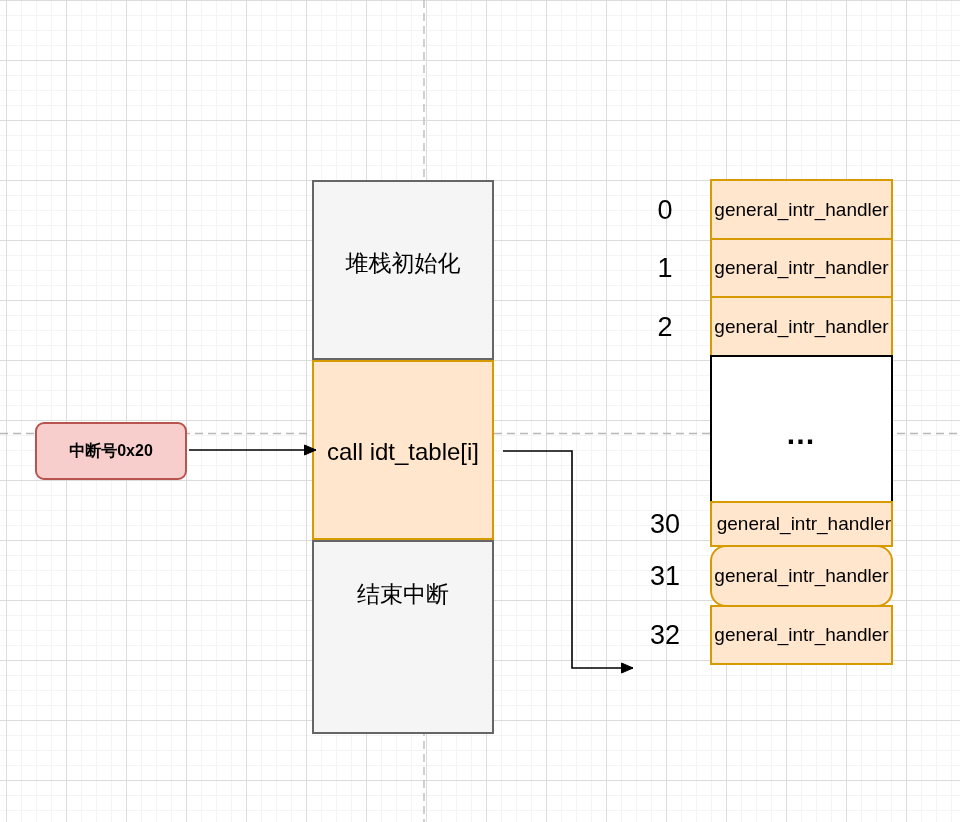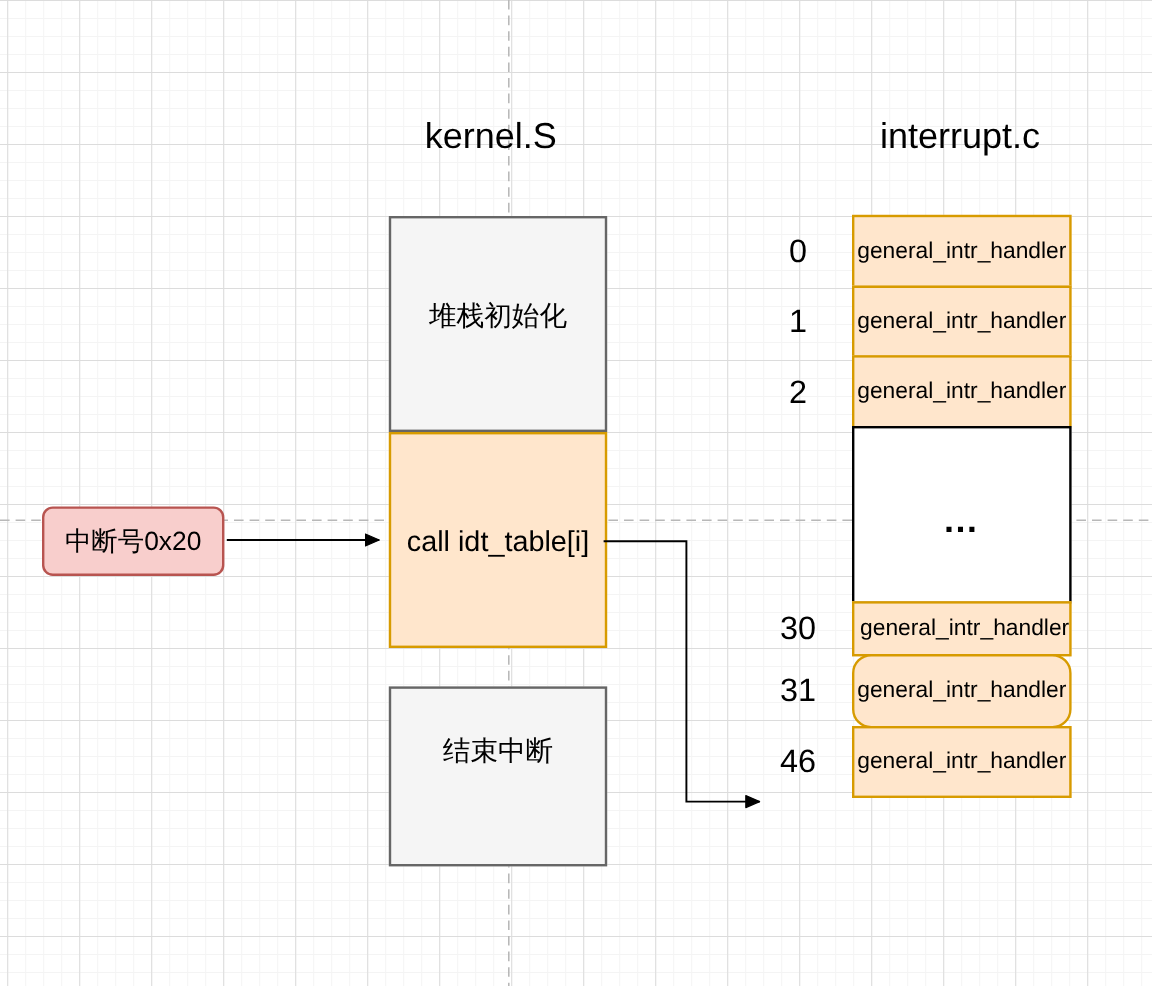--- a/index.html
+++ b/index.html
@@ -20,24 +20,24 @@
   .guides{z-index:0;}
   .connectors{z-index:3;pointer-events:none;}
 
   .title{position:absolute;z-index:1;font-size:30px;line-height:32px;text-align:center;white-space:nowrap;}
   .title-kernel{left:309px;top:98px;width:200px;}
   .title-interrupt{left:700px;top:98px;width:200px;}
 
   .badge{
     position:absolute;z-index:1;left:35px;top:422px;width:152px;height:58px;
     box-sizing:border-box;background:#f8cecc;border:2px solid #b85450;border-radius:9px;
-    display:flex;align-items:center;justify-content:center;font-size:22px;white-space:nowrap;
+    display:flex;align-items:center;justify-content:center;font-size:16px;white-space:nowrap;font-weight:bold;
   }
 
-  .block{position:absolute;z-index:1;left:324px;width:182px;box-sizing:border-box;padding-left:27px;}
+  .block{position:absolute;z-index:1;left:312px;width:182px;box-sizing:border-box;padding-left:27px;}
   .block-gray{background:#f5f5f5;border:2px solid #666666;}
   .block-orange{background:#ffe6cc;border:2px solid #d79b00;}
   .block-label{
     position:absolute;left:0;right:0;text-align:center;transform:translateY(-50%);
     font-size:23px;white-space:nowrap;
   }
   .block-label.code{font-size:24px;}
 
   .idt{position:absolute;z-index:1;left:710px;top:179px;width:183px;}
   .idt-row{
@@ -61,34 +61,32 @@
 </head>
 <body>
 
 <div class="canvas">
 
   <svg class="layer guides" viewBox="0 0 960 822">
     <line x1="0" y1="433.5" x2="960" y2="433.5" stroke="#b8b8b8" stroke-width="1.3" stroke-dasharray="8 5"></line>
     <line x1="424" y1="0" x2="424" y2="822" stroke="#b8b8b8" stroke-width="1.3" stroke-dasharray="8 5"></line>
   </svg>
 
-  <div class="title title-kernel">kernel.S</div>
-  <div class="title title-interrupt">interrupt.c</div>
 
   <div class="badge">
     <span>中断号0x20</span>
   </div>
 
   <div class="block block-gray" style="top:180px;height:180px;">
     <span class="block-label" style="top:81px;">堆栈初始化</span>
   </div>
   <div class="block block-orange" style="top:360px;height:180px;">
     <span class="block-label code" style="top:90px;">call idt_table[i]</span>
   </div>
-  <div class="block block-gray" style="top:540px;height:150px;margin-top:32px;">
+  <div class="block block-gray" style="top:540px;height:194px;">
     <span class="block-label" style="top:52px;">结束中断</span>
   </div>
 
   <div class="idt">
     <div class="idt-row row-orange" style="height:61px;">
       <span class="idt-index">0</span>
       <span class="cell-label">general_intr_handler</span>
     </div>
     <div class="idt-row row-orange" style="height:60px;">
       <span class="idt-index">1</span>
@@ -104,21 +102,21 @@
     </div>
     <div class="idt-row row-orange" style="height:46px;justify-content:flex-end;">
       <span class="idt-index">30</span>
       <span class="cell-label">general_intr_handler</span>
     </div>
     <div class="idt-row row-orange" style="height:62px;border-radius:16px;">
       <span class="idt-index">31</span>
       <span class="cell-label">general_intr_handler</span>
     </div>
     <div class="idt-row row-orange" style="height:60px;">
-      <span class="idt-index">46</span>
+      <span class="idt-index">32</span>
       <span class="cell-label">general_intr_handler</span>
     </div>
   </div>
 
 
   <svg class="layer connectors" viewBox="0 0 960 822">
     <defs>
       <marker id="ah" markerUnits="userSpaceOnUse" markerWidth="14" markerHeight="12" refX="12" refY="6" orient="auto">
         <path d="M0.5,1 L12,6 L0.5,11 Z" fill="#000" stroke="#000" stroke-linejoin="round"></path>
       </marker>

